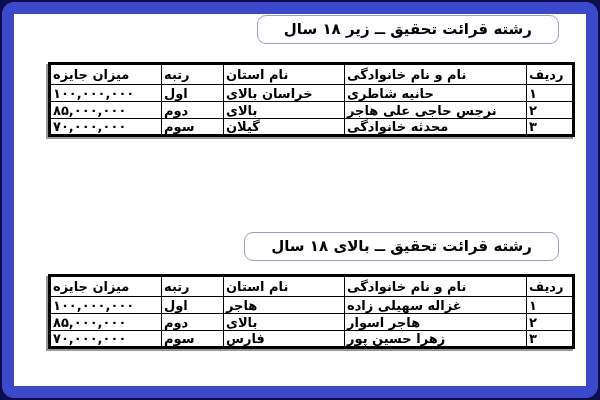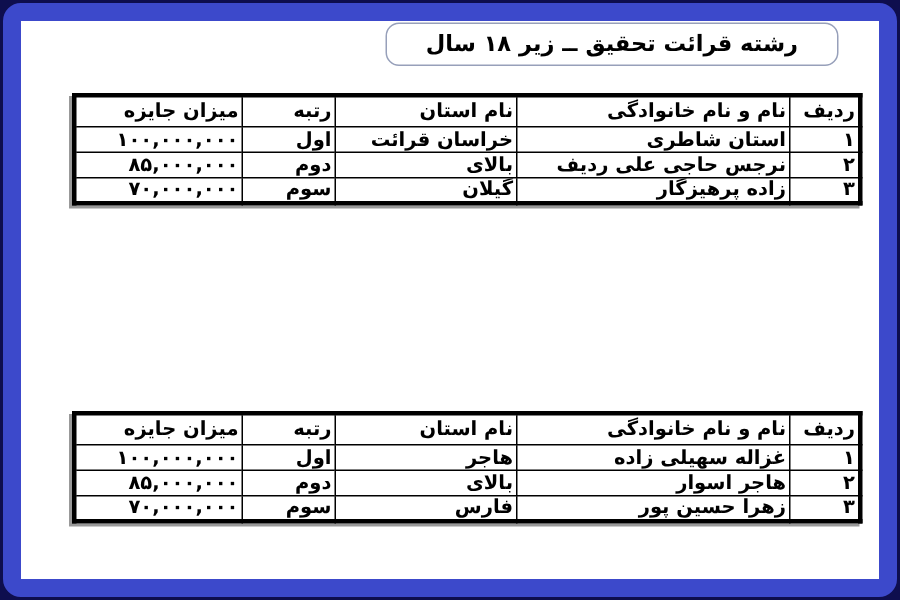--- a/index.html
+++ b/index.html
@@ -46,21 +46,21 @@
     table-layout: fixed;
     background: #fff;
     border: 3px solid #000;
     box-shadow: -2px 2px 0 0 #999999;
   }
   #table1 { top: 48px; }
   #table2 { top: 260px; }
 
   .results-table th, .results-table td {
     border: 1.5px solid #000;
-    text-align: right;
+    text-align: left;
     vertical-align: middle;
     font-weight: bold;
     color: #000;
     padding: 0 2px;
     overflow: hidden;
     white-space: nowrap;
   }
   .results-table th { height: 21px; font-size: 13px; }
   .results-table td { height: 17px; font-size: 13px; }
 
@@ -93,42 +93,45 @@
           <th>ردیف</th>
           <th>نام و نام خانوادگی</th>
           <th>نام استان</th>
           <th>رتبه</th>
           <th>میزان جایزه</th>
         </tr>
       </thead>
       <tbody>
         <tr>
           <td>۱</td>
-          <td>استان شاطری</td>
-          <td>خراسان قرائت</td>
+          <td>حانیه شاطری</td>
+          <td>خراسان بالای</td>
           <td>اول</td>
           <td>۱۰۰,۰۰۰,۰۰۰</td>
         </tr>
         <tr>
           <td>۲</td>
-          <td>نرجس حاجی علی ردیف</td>
+          <td>نرجس حاجی علی هاجر</td>
           <td>بالای</td>
           <td>دوم</td>
           <td>۸۵,۰۰۰,۰۰۰</td>
         </tr>
         <tr>
           <td>۳</td>
-          <td>زاده پرهیزگار</td>
+          <td>محدثه خانوادگی</td>
           <td>گیلان</td>
           <td>سوم</td>
           <td>۷۰,۰۰۰,۰۰۰</td>
         </tr>
       </tbody>
     </table>
 
+    <div class="title-box" id="title2">
+      <span>رشته قرائت تحقیق ــ بالای ۱۸ سال</span>
+    </div>
 
     <table class="results-table" id="table2">
       <colgroup>
         <col class="c-radif">
           <col class="c-name">
           <col class="c-province">
           <col class="c-rank">
           <col class="c-prize">
       </colgroup>
       <thead>

